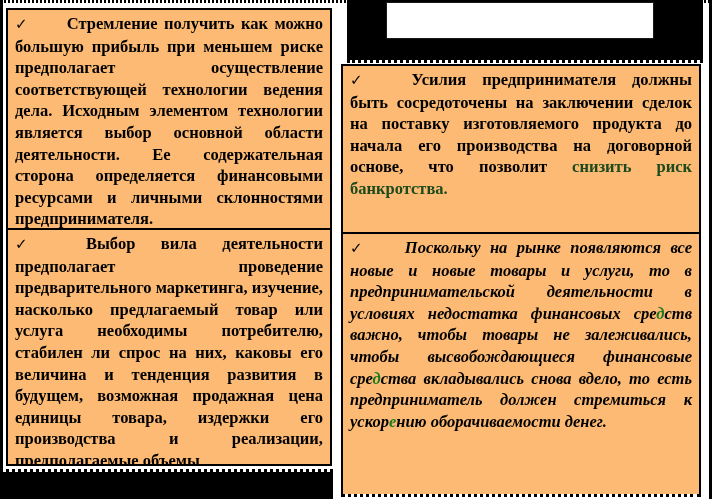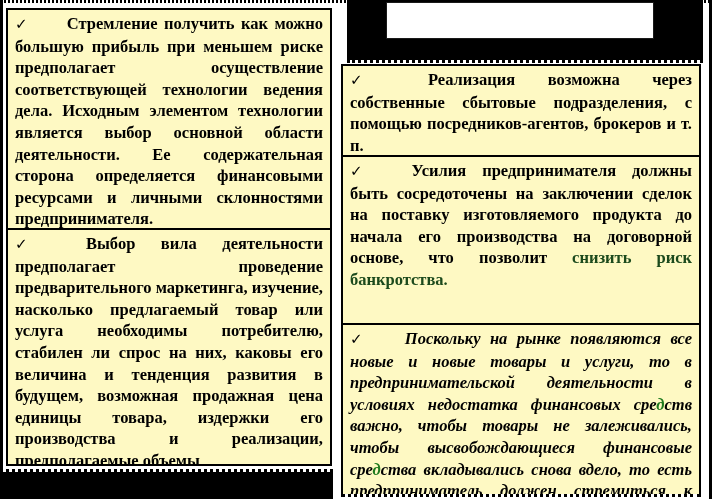--- a/index.html
+++ b/index.html
@@ -10,21 +10,21 @@
   .abs{position:absolute;}
   .frame-top{left:0;top:0;width:712px;height:3px;
     background:repeating-linear-gradient(90deg,#000 0 2px,transparent 2px 4px);}
   .frame-left{left:0;top:0;width:3px;height:499px;background:#000;}
   .frame-right{left:709px;top:0;width:3px;height:499px;background:#000;}
   .band{left:347px;top:0;width:356px;height:60px;background:#000;
     border-bottom:3px dotted #000;background-clip:padding-box;}
   .title-box{position:absolute;left:39px;top:2px;width:268px;height:37px;
     background:#fff;border:1px solid #1a1a1a;overflow:hidden;box-sizing:border-box;}
   .title-text{margin:40px 0 0 11px;font-size:17px;font-weight:bold;color:#a16207;white-space:nowrap;}
-  .tbl{box-sizing:border-box;border:2px solid #000;display:flex;flex-direction:column;background:#fef9c3;align-items:flex-end;}
+  .tbl{box-sizing:border-box;border:2px solid #000;display:flex;flex-direction:column;background:#fdba74;align-items:flex-end;}
   .left-tbl{left:6px;top:8px;width:326px;height:458px;}
   .right-tbl{left:341px;top:64px;width:360px;height:433px;
     border-bottom:3px dotted #000;background-clip:padding-box;}
   .cell{overflow:hidden;padding:3px 7px 0 7px;box-sizing:border-box;}
   .cell.sep{border-bottom:2px solid #000;}
   .lc1{height:220px;}
   .lc2{flex:1;}
   .rc1{height:91px;}
   .rc2{height:168px;}
   .rc3{flex:1;font-style:italic;}
@@ -61,25 +61,20 @@
     <div class="cell lc2">
       <p class="para">
         <span class="bullet">✓</span><span class="tab"></span><span><span>Выбор вила деятельности предполагает проведение предварительного маркетинга, изучение, насколько предлагаемый товар или услуга необходимы потребителю, стабилен ли спрос на них, каковы его величина и тенденция развития в будущем, возможная продажная цена единицы товара, издержки его производства и реализации, предполагаемые объемы</span></span>
       </p>
     </div>
   </div>
 
   <div class="abs black-rect"></div>
 
   <div class="abs tbl right-tbl">
-    <div class="cell sep rc1">
-      <p class="para">
-        <span class="bullet">✓</span><span class="tab"></span><span><span>Реализация возможна через собственные сбытовые подразделения, с помощью посредников-агентов, брокеров и т. п.</span></span>
-      </p>
-    </div>
     <div class="cell sep rc2">
       <p class="para">
         <span class="bullet">✓</span><span class="tab"></span><span><span>Усилия предпринимателя должны быть сосредоточены на заключении сделок на поставку изготовляемого продукта до начала его производства на договорной основе, что позволит </span><span class="dgreen">снизить риск банкротства.</span></span>
       </p>
     </div>
     <div class="cell rc3">
       <p class="para">
         <span class="bullet">✓</span><span class="tab"></span><span><span>Поскольку на рынке появляются все новые и новые товары и услуги, то в предпринимательской деятельности в условиях недостатка финансовых сре</span><span class="green">д</span><span>ств важно, чтобы товары не залеживались, чтобы высвобождающиеся финансовые сре</span><span class="green">д</span><span>ства вкладывались снова вдело, то есть предприниматель должен стремиться к ускор</span><span class="green">е</span><span>нию оборачиваемости денег.</span></span>
       </p>
     </div>

